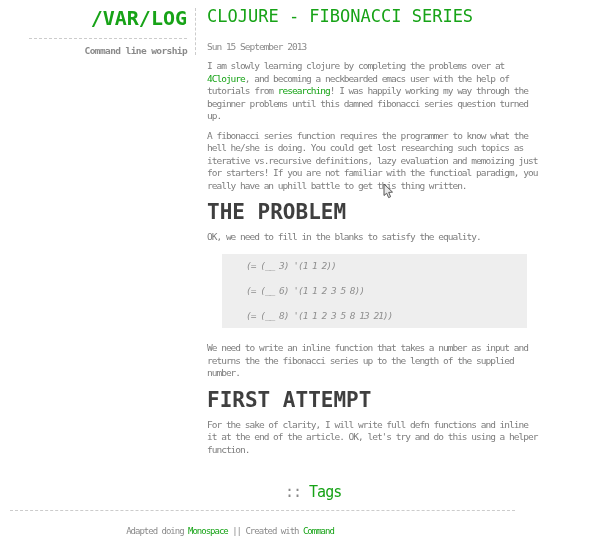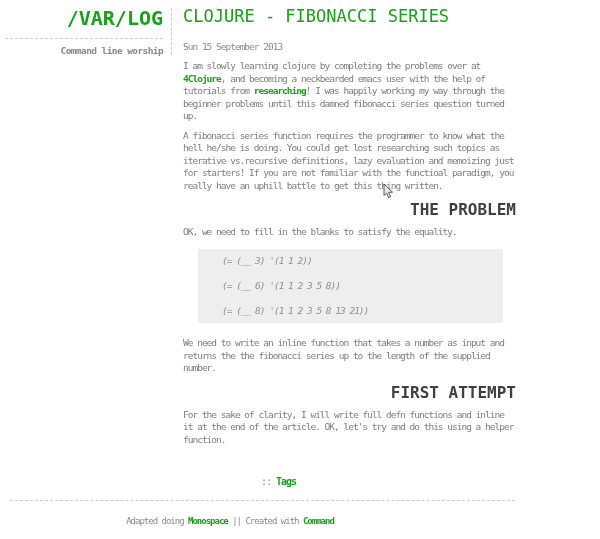--- a/index.html
+++ b/index.html
@@ -7,21 +7,21 @@
   body { font-family: "DejaVu Sans Mono", monospace; }
 
   .page {
     position: relative;
     width: 600px;
     height: 539px;
     background: #fff;
     overflow: hidden;
   }
 
-  .columns { display: flex; padding: 8px 0 0 5px; align-items: flex-start; }
+  .columns { display: flex; padding: 8px 0 0 5px; align-items: flex-start; margin-left: 24px; }
 
   
   .sidebar { width: 158px; text-align: right; }
   .site-title {
     font-size: 20px;
     font-weight: bold;
     line-height: 1;
     color: var(--green, #17a317);
     padding-bottom: 10px;
     border-bottom: 1px dashed var(--dash-gray, #ccc);
@@ -60,45 +60,44 @@
     line-height: 12px;
     color: var(--muted-gray, #8a8a8a);
   }
   .main p {
     margin: 7px 0;
     font-size: 9.5px;
     letter-spacing: -1px;
     line-height: 12.5px;
     color: var(--text-gray, #7d7d7d);
   }
-  a.link { color: var(--green, #17a317); text-decoration: none; cursor: pointer; font-weight: bold; }
+  a.link { color: var(--green, #17a317); text-decoration: none; cursor: pointer; }
   h2.section-heading {
-    font-size: 16px;
+    font-size: 21px;
     font-weight: bold;
     line-height: 1;
     color: var(--heading-gray, #3f3f3f);
     margin: 10px 0 8px 0;
-    text-align: right;
   }
   pre.code-block {
     margin: 10px 0 14px 15px;
     width: 305px;
     padding: 6px 24px;
     background: var(--code-bg, #eee);
     color: var(--code-gray, #8f8f8f);
     font-family: "DejaVu Sans Mono", monospace;
     font-style: italic;
     font-size: 9.5px;
     letter-spacing: -1px;
     line-height: 12.5px;
     white-space: pre;
   }
   .tags-line {
     margin: 30px 0 0 78px;
-    font-size: 10px;
+    font-size: 15px;
     letter-spacing: -1px;
     line-height: 12px;
     color: var(--muted-gray, #8a8a8a);
   }
 
   
   .footer {
     margin: 12px 85px 0 10px;
     border-top: 1px dashed var(--dash-gray, #ccc);
   }

